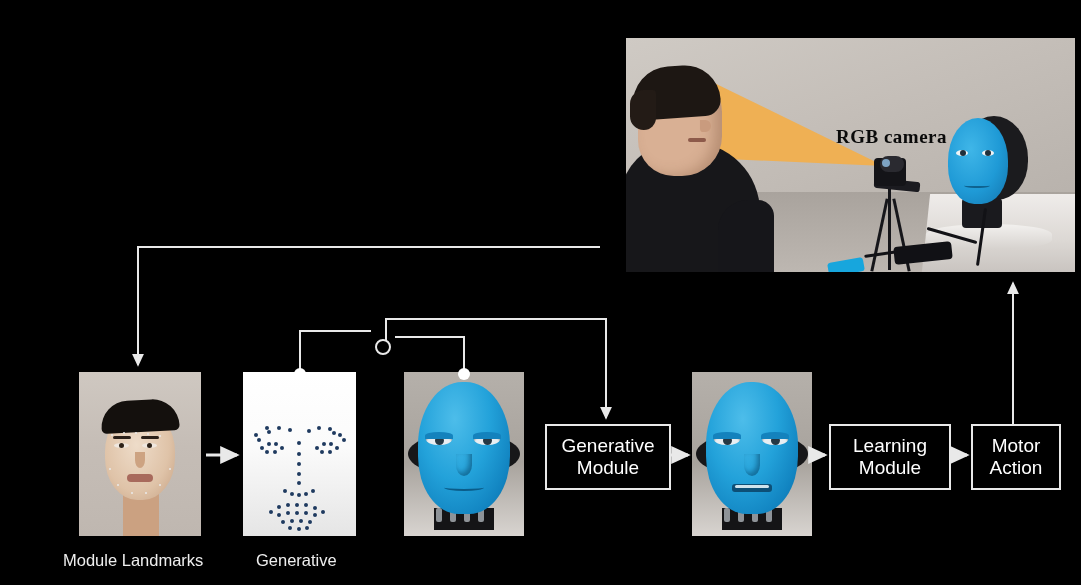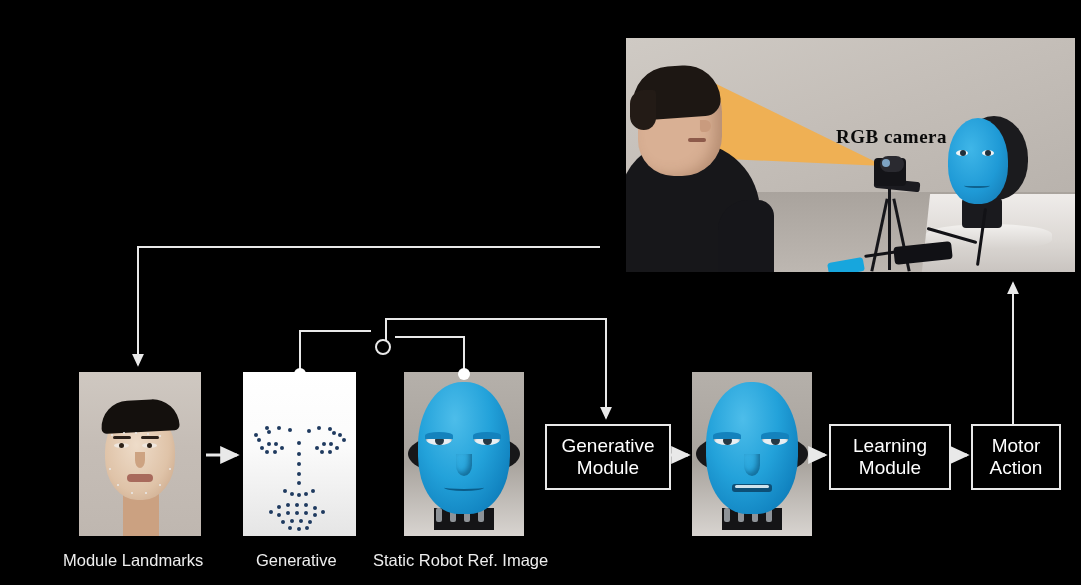--- a/index.html
+++ b/index.html
@@ -347,21 +347,20 @@
     <span>Learning</span>
     <span>Module</span>
   </div>
   <div class="mbox box-mot">
     <span>Motor</span>
     <span>Action</span>
   </div>
 
   <div class="cap cap-human">Module Landmarks</div>
   <div class="cap cap-norm">Generative</div>
-  <div class="cap cap-ref">Static Robot Ref. Image</div>
 
   <svg class="wires" viewBox="0 0 1081 585">
     <defs>
       <marker id="ah" markerWidth="7" markerHeight="7" refX="5.6" refY="3" orient="auto">
         <path d="M0,0 L6.5,3 L0,6 z" fill="#e9e9e9"></path>
       </marker>
     </defs>
 
     <g>
       <path d="M600,247 L138,247 L138,365" fill="none" stroke="#e9e9e9" stroke-width="2" marker-end="url(#ah)"></path>

